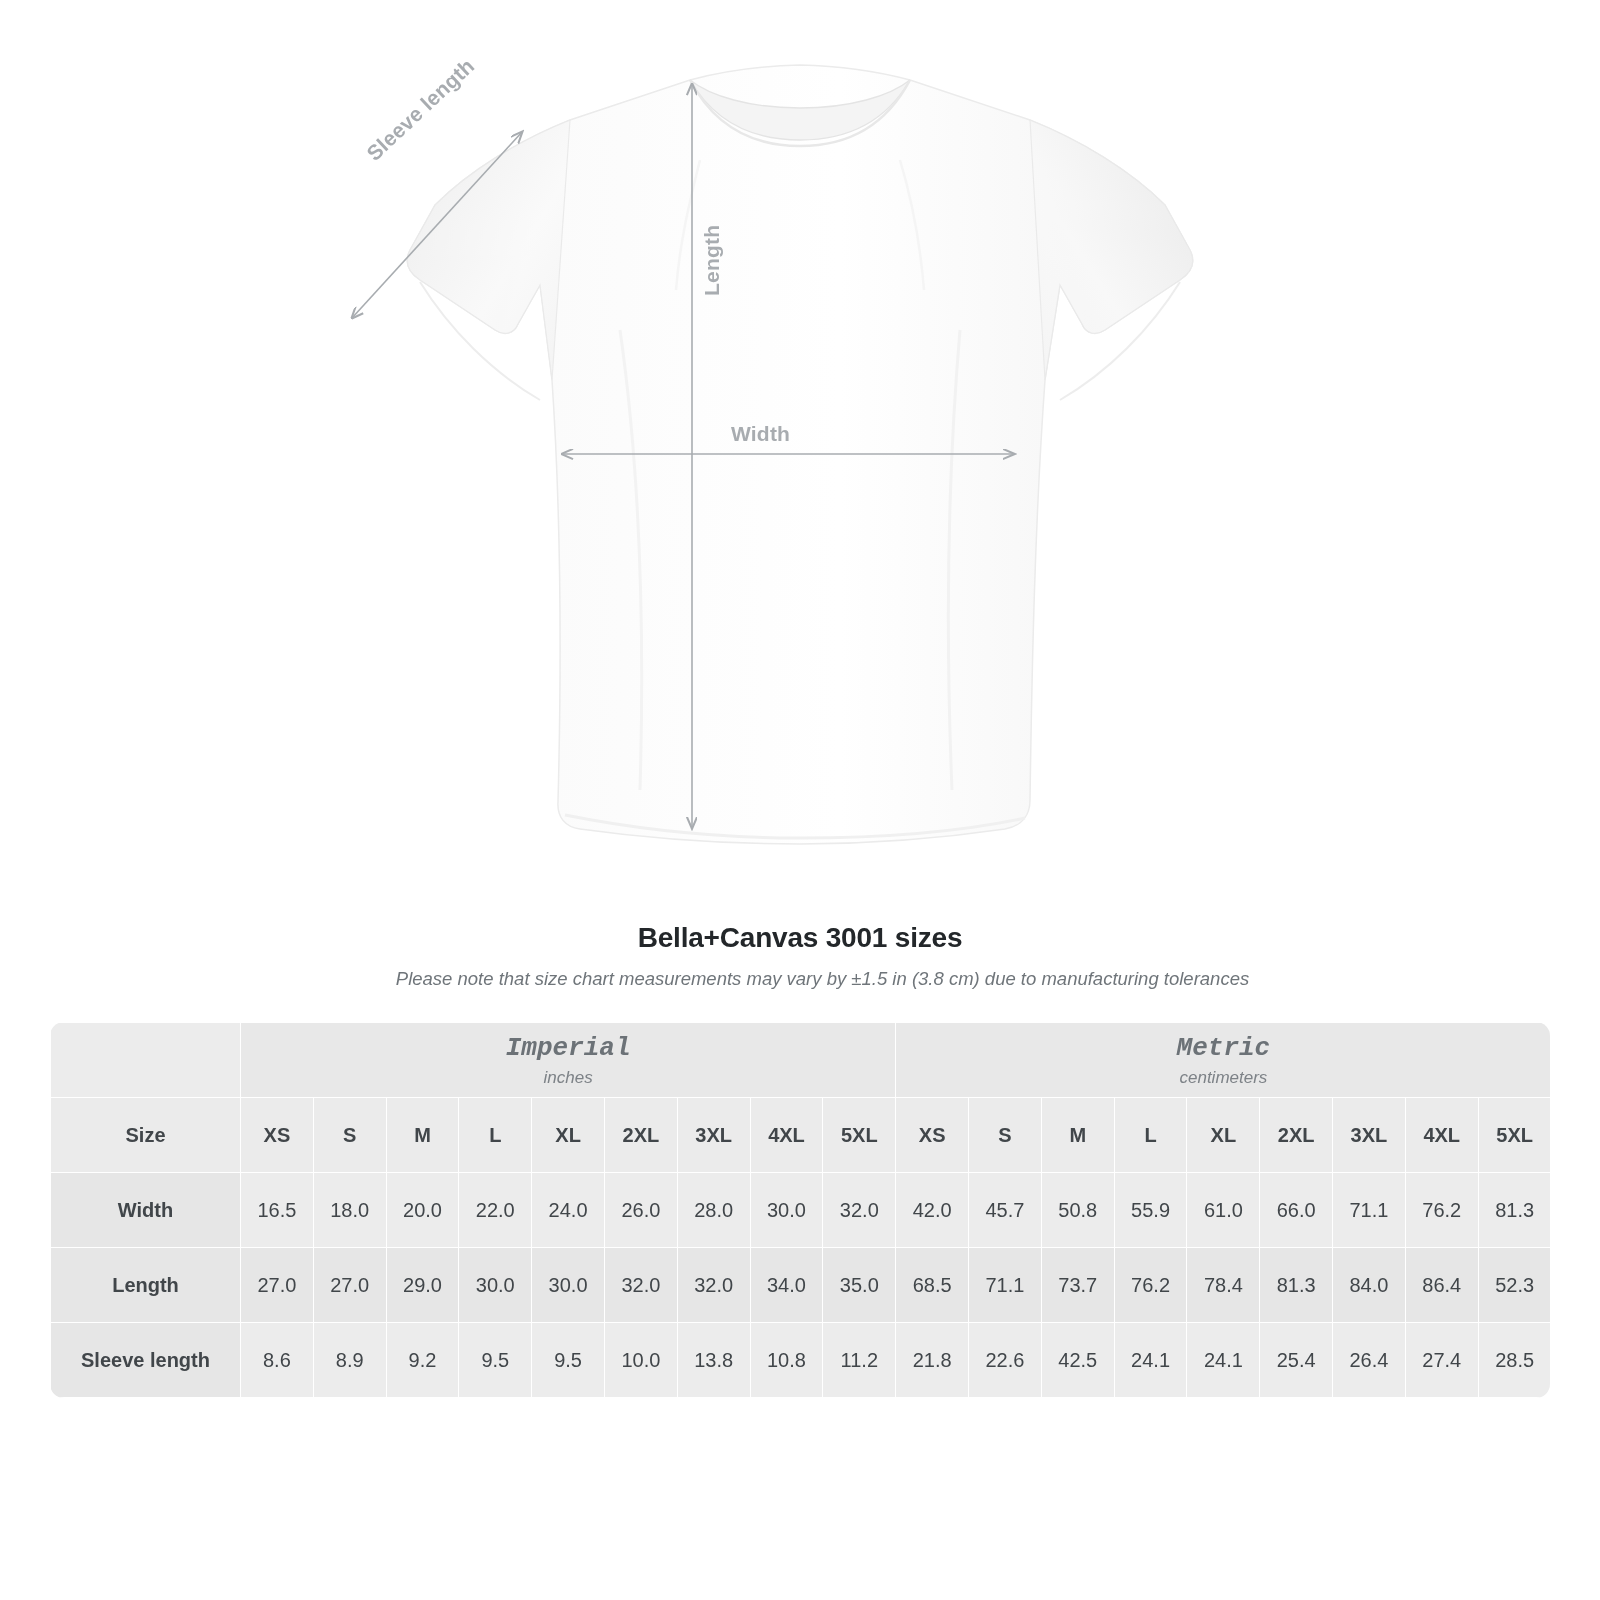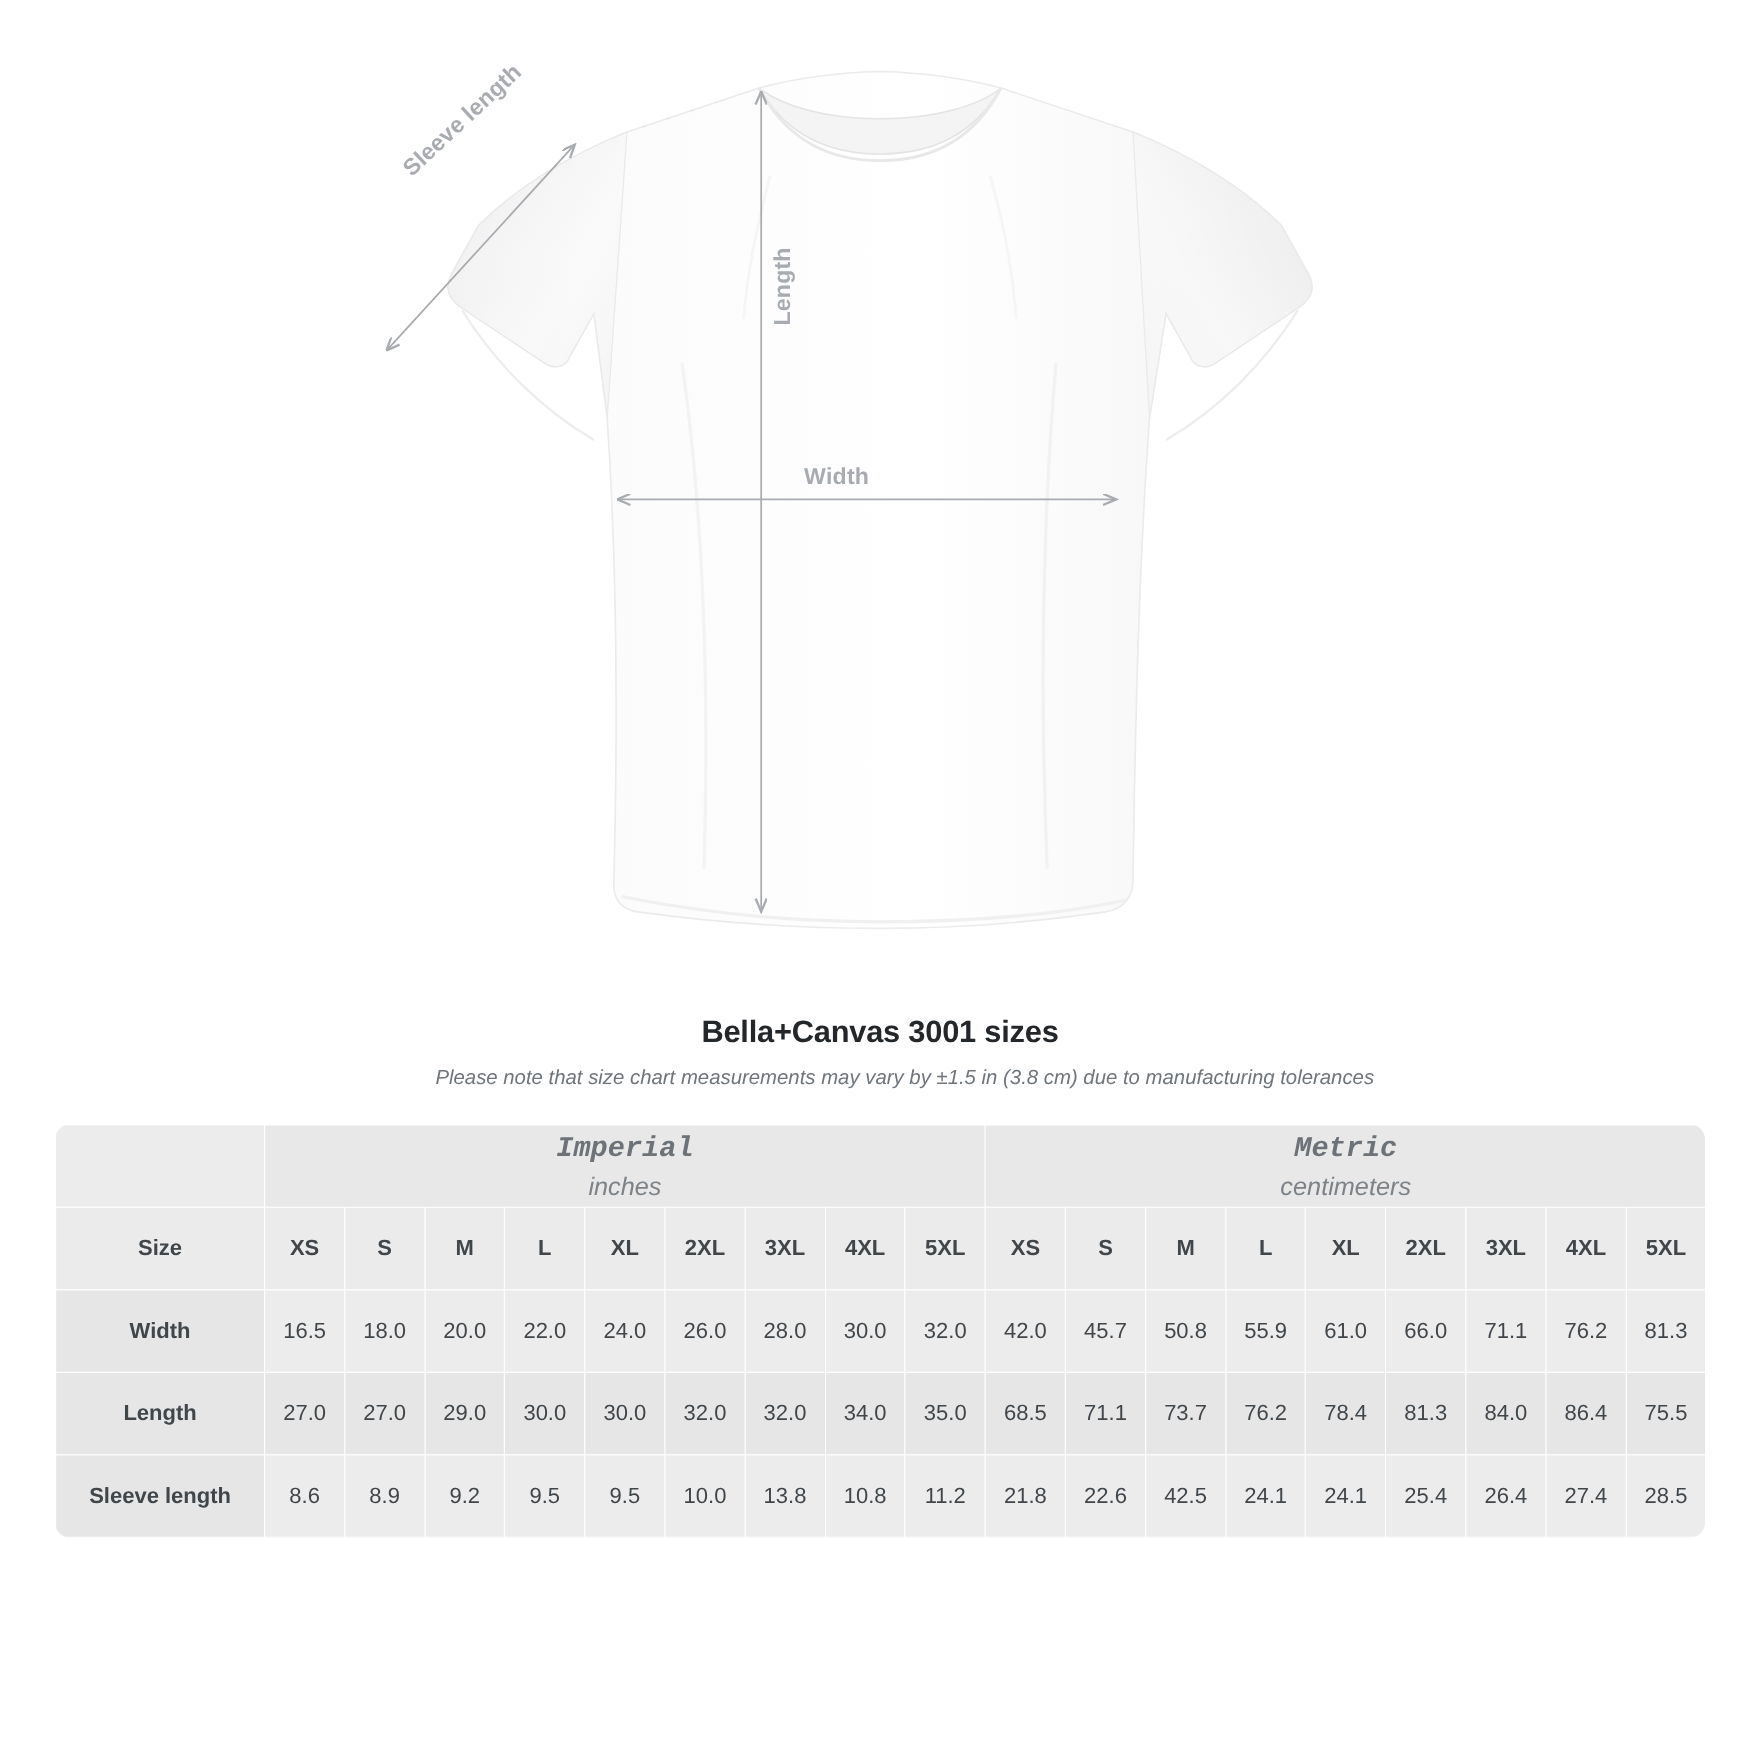--- a/index.html
+++ b/index.html
@@ -102,21 +102,21 @@
   }
   .sys-name {
     font-size: 26px;
     font-style: italic;
     font-weight: bold;
     color: #6c7277;
     line-height: 1.25;
     font-family: Liberation Mono, monospace;
   }
   .sys-unit {
-    font-size: 23px;
+    font-size: 17px;
     font-style: italic;
     color: #7d8287;
     margin-top: 4px;
   }
   .corner {
     background: #ececec !important;
     border-left: none !important;
     border-top: none !important;
   }
   .row-label {
@@ -322,21 +322,21 @@
             <td class="cell-alt">34.0</td>
             <td class="cell-alt">35.0</td>
             <td class="cell-alt">68.5</td>
             <td class="cell-alt">71.1</td>
             <td class="cell-alt">73.7</td>
             <td class="cell-alt">76.2</td>
             <td class="cell-alt">78.4</td>
             <td class="cell-alt">81.3</td>
             <td class="cell-alt">84.0</td>
             <td class="cell-alt">86.4</td>
-            <td class="cell-alt">75.5</td>
+            <td class="cell-alt">52.3</td>
           </tr>
           <tr>
             <td class="row-label">Sleeve length</td>
             <td>8.6</td>
             <td>8.9</td>
             <td>9.2</td>
             <td>9.5</td>
             <td>9.5</td>
             <td>10.0</td>
             <td>13.8</td>

